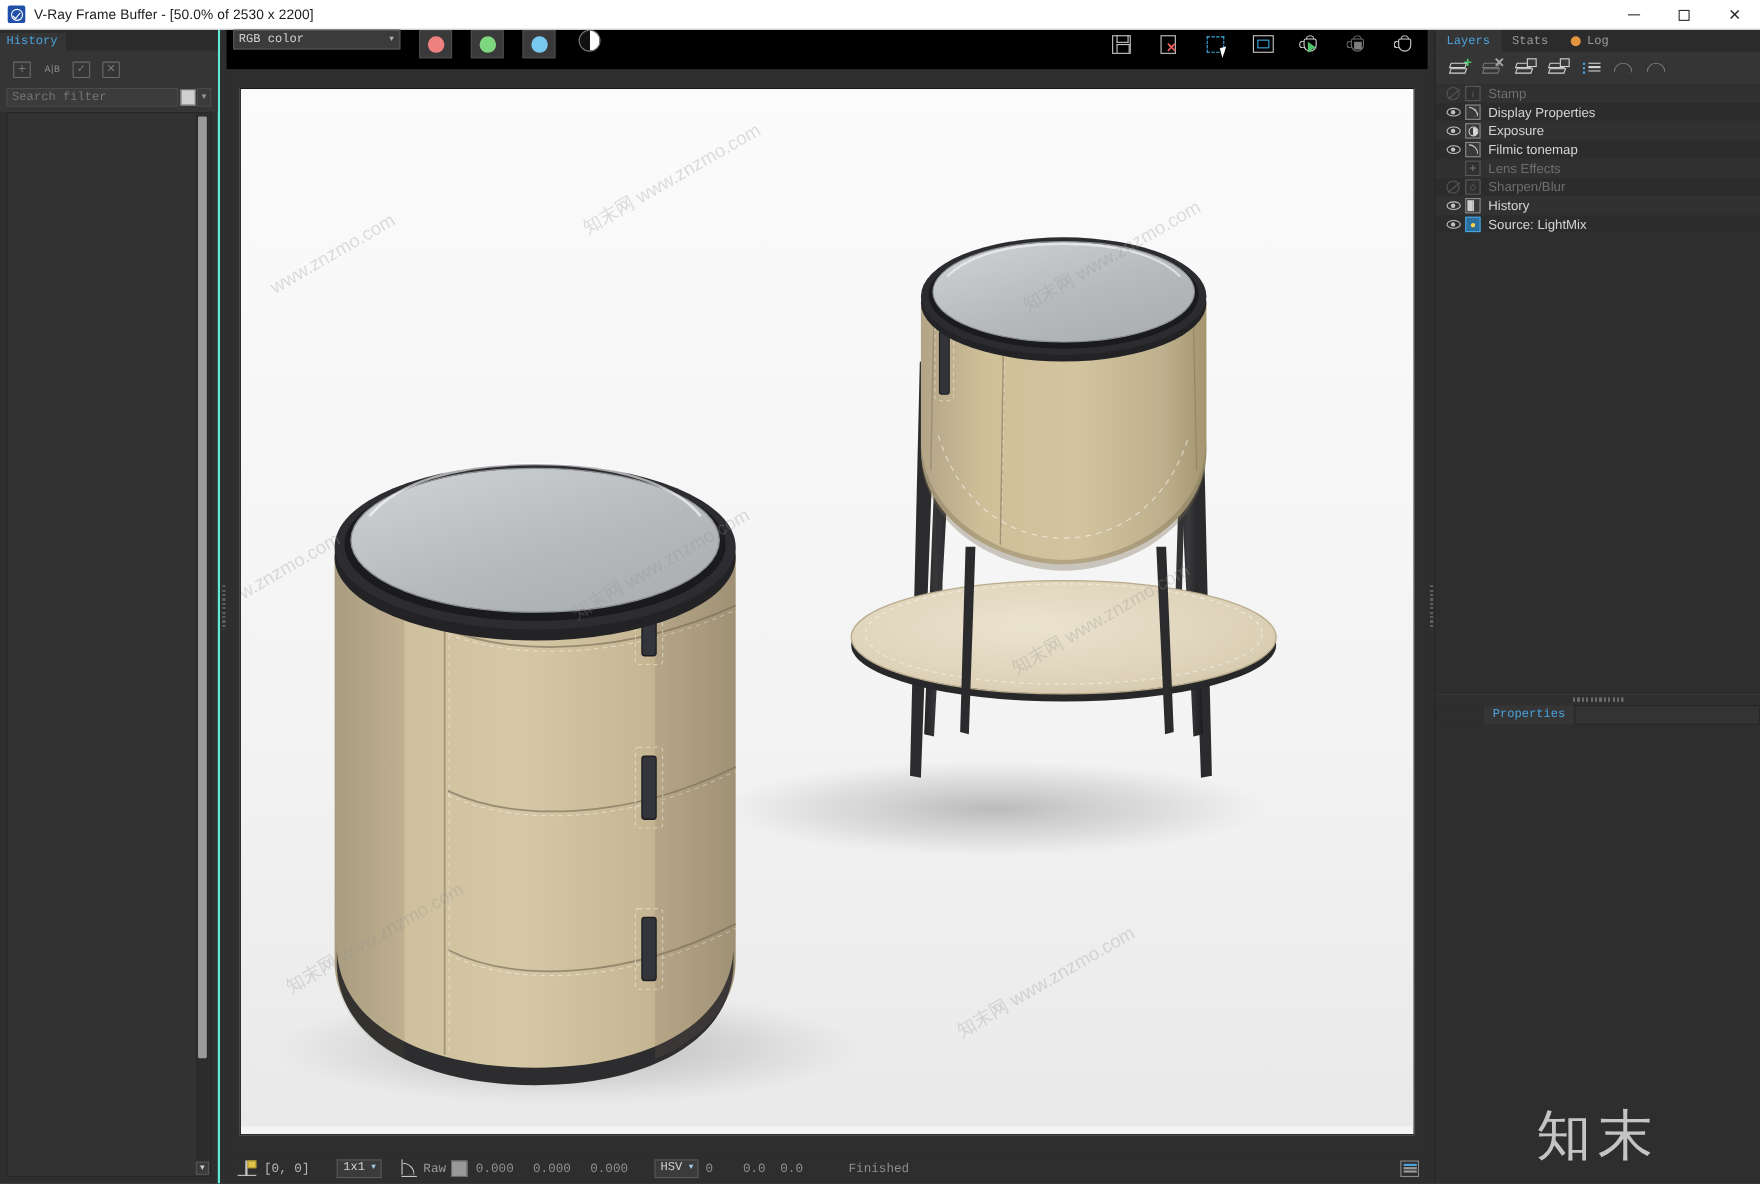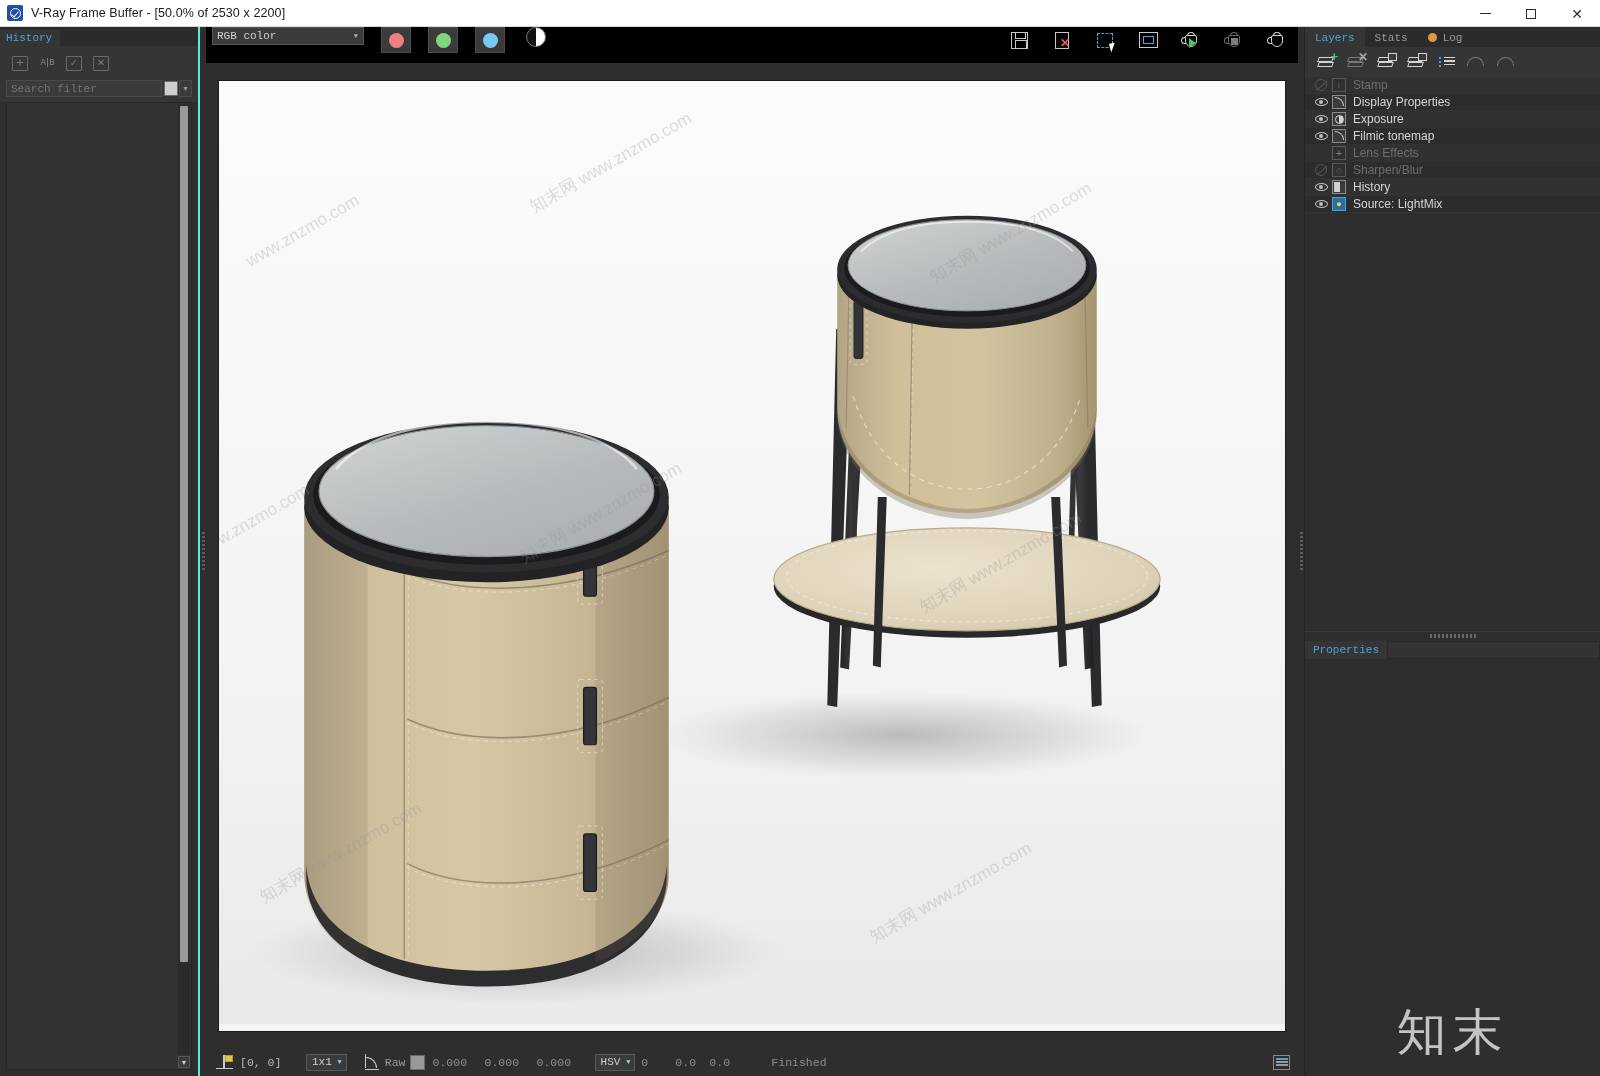--- a/index.html
+++ b/index.html
@@ -251,21 +251,21 @@
   .ic-denoise s { flex:1; background:#cfcfcf; }
   .ic-denoise b { flex:1; background:#3a3a3a; border-left:1px solid #cfcfcf;}
   .ic-lightmix { background:#2b6f9e; border-color:#4aa3dd; color:#ffd34d; font-size:9px;}
   .ic-plus2 { color:#7a7a7a; font-size:11px; line-height:8px; }
 
   .layers-body { flex: 1; background: #2e2e2e; position: relative; }
   .splitter { height: 10px; display:flex; align-items:center; justify-content:center;
     background:#2e2e2e; border-top:1px solid #3a3a3a;}
   .splitter i { display:block; width:46px; height:4px;
     background: repeating-linear-gradient(90deg,#6a6a6a 0 2px, transparent 2px 4px); }
-  .props-head { height: 18px; display:flex; align-items:center; background:#2b2b2b; }
+  .props-head { height: 18px; display:flex; align-items:center; background:#2b2b2b;margin-left:44px; }
   .props-tab { font-family:"Liberation Mono", monospace; font-size: 11px; color:#4aa3dd;
     background:#353535; padding: 3px 8px;}
   .props-fill { flex: 1; height: 18px; background: #333333; border: 1px solid #272727; }
   .props-body { flex: 1; background: #2e2e2e; position: relative; }
 
   .wm-box { position: absolute; left: 0; right: 0; bottom: 18px; text-align: center; }
   .wm-cn { font-family: "DejaVu Sans", sans-serif; font-size: 50px; color: #c4c4c4;
     letter-spacing: 6px; line-height: 1.05; }
   .wm-id { font-family: "Liberation Sans", sans-serif; font-size: 27px; color: #e2e2e2;
     letter-spacing: .5px; margin-top: 2px;}

